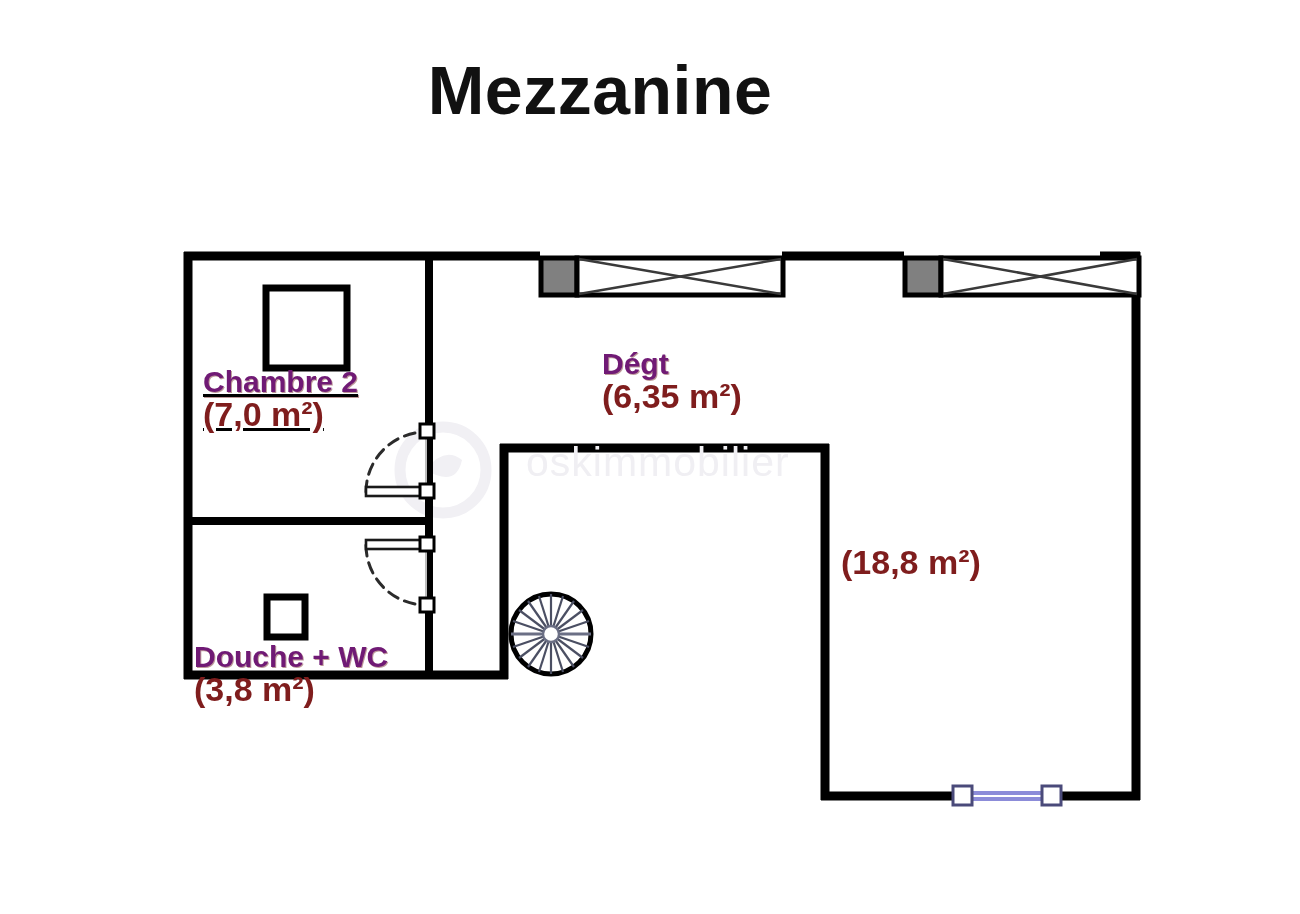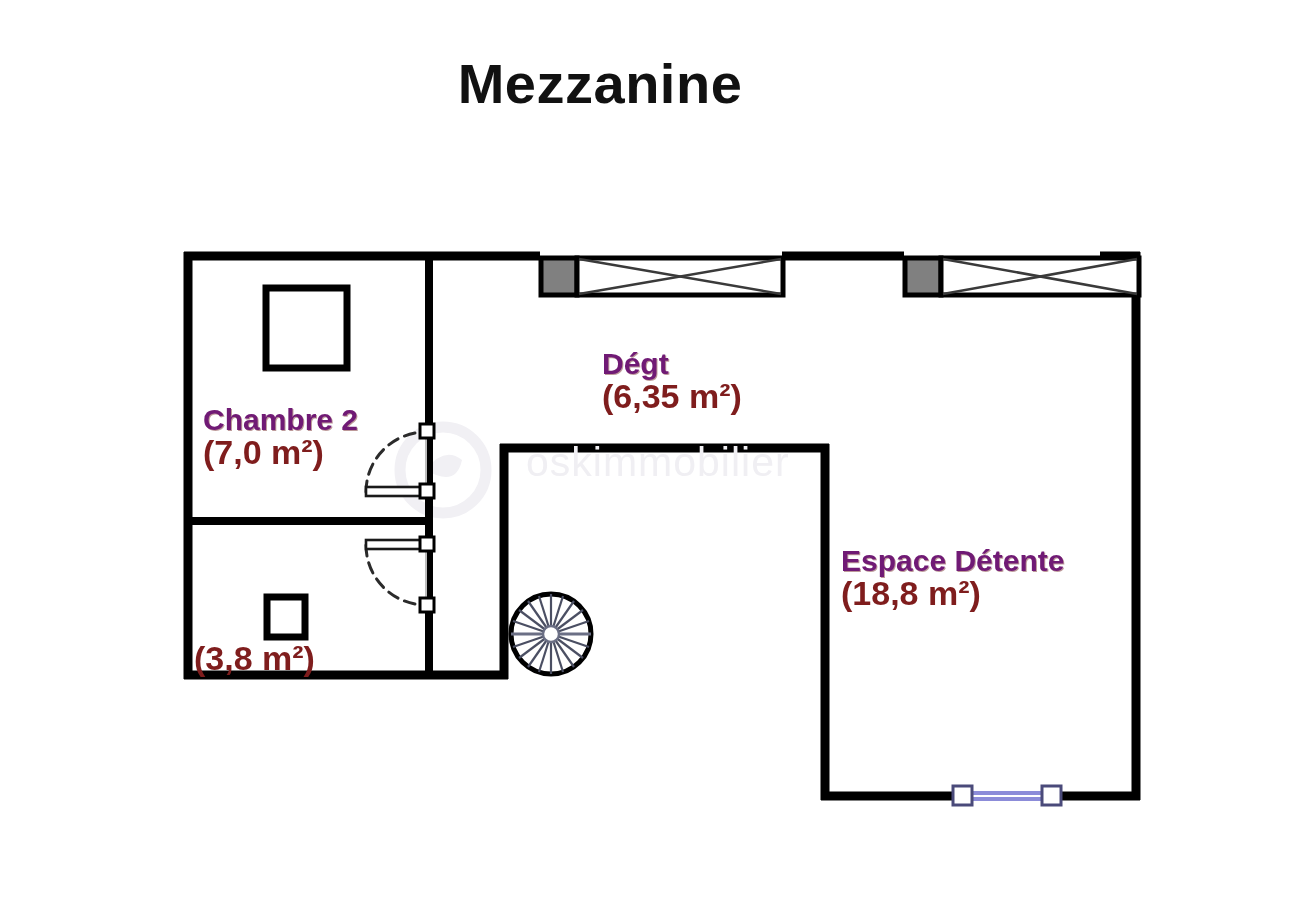--- a/index.html
+++ b/index.html
@@ -17,21 +17,21 @@
     -webkit-font-smoothing: antialiased;
   }
 
   #plan-title {
     position: absolute;
     left: 0;
     top: 56px;
     width: 1200px;
     text-align: center;
     font-family: "Liberation Sans", sans-serif;
-    font-size: 56px;
+    font-size: 68px;
     font-weight: bold;
     color: #111111;
     letter-spacing: 0.5px;
     line-height: 1;
   }
 
   #floorplan-canvas {
     position: absolute;
     left: 0;
     top: 0;
@@ -53,21 +53,21 @@
     text-shadow: 1px 1px 0 rgba(90,0,0,0.40);
   }
   .room-label .room-area {
     display: block;
     font-size: 34px;
     font-weight: bold;
     color: #7f1d1d;
   }
 
   
-  #label-chambre2  { left: 203px; top: 404px; }
+  #label-chambre2  { left: 203px; top: 366px; text-decoration: underline; }
   #label-douche    { left: 194px; top: 641px; }
   #label-degt      { left: 602px; top: 348px; }
   #label-espace    { left: 841px; top: 545px; }
 
   #watermark {
     position: absolute;
     left: 398px;
     top: 425px;
     width: 520px;
     height: 90px;
@@ -200,28 +200,28 @@
     <circle cx="551" cy="634" r="8" fill="#ffffff" stroke="#6b6f85" stroke-width="2.4"></circle>
   </g>
 </svg>
 
 <div class="room-label" id="label-chambre2">
   <span class="room-name">Chambre 2</span>
   <span class="room-area">(7,0 m²)</span>
 </div>
 
 <div class="room-label" id="label-douche">
+  <span class="room-name">Douche + WC</span>
   <span class="room-area">(3,8 m²)</span>
 </div>
 
 <div class="room-label" id="label-degt">
   <span class="room-name">Dégt</span>
   <span class="room-area">(6,35 m²)</span>
 </div>
 
 <div class="room-label" id="label-espace">
-  <span class="room-name">Espace Détente</span>
   <span class="room-area">(18,8 m²)</span>
 </div>
 
 <div id="watermark">
   <span class="wm-text">oskimmobilier</span>
 </div>
 
 </body></html>

